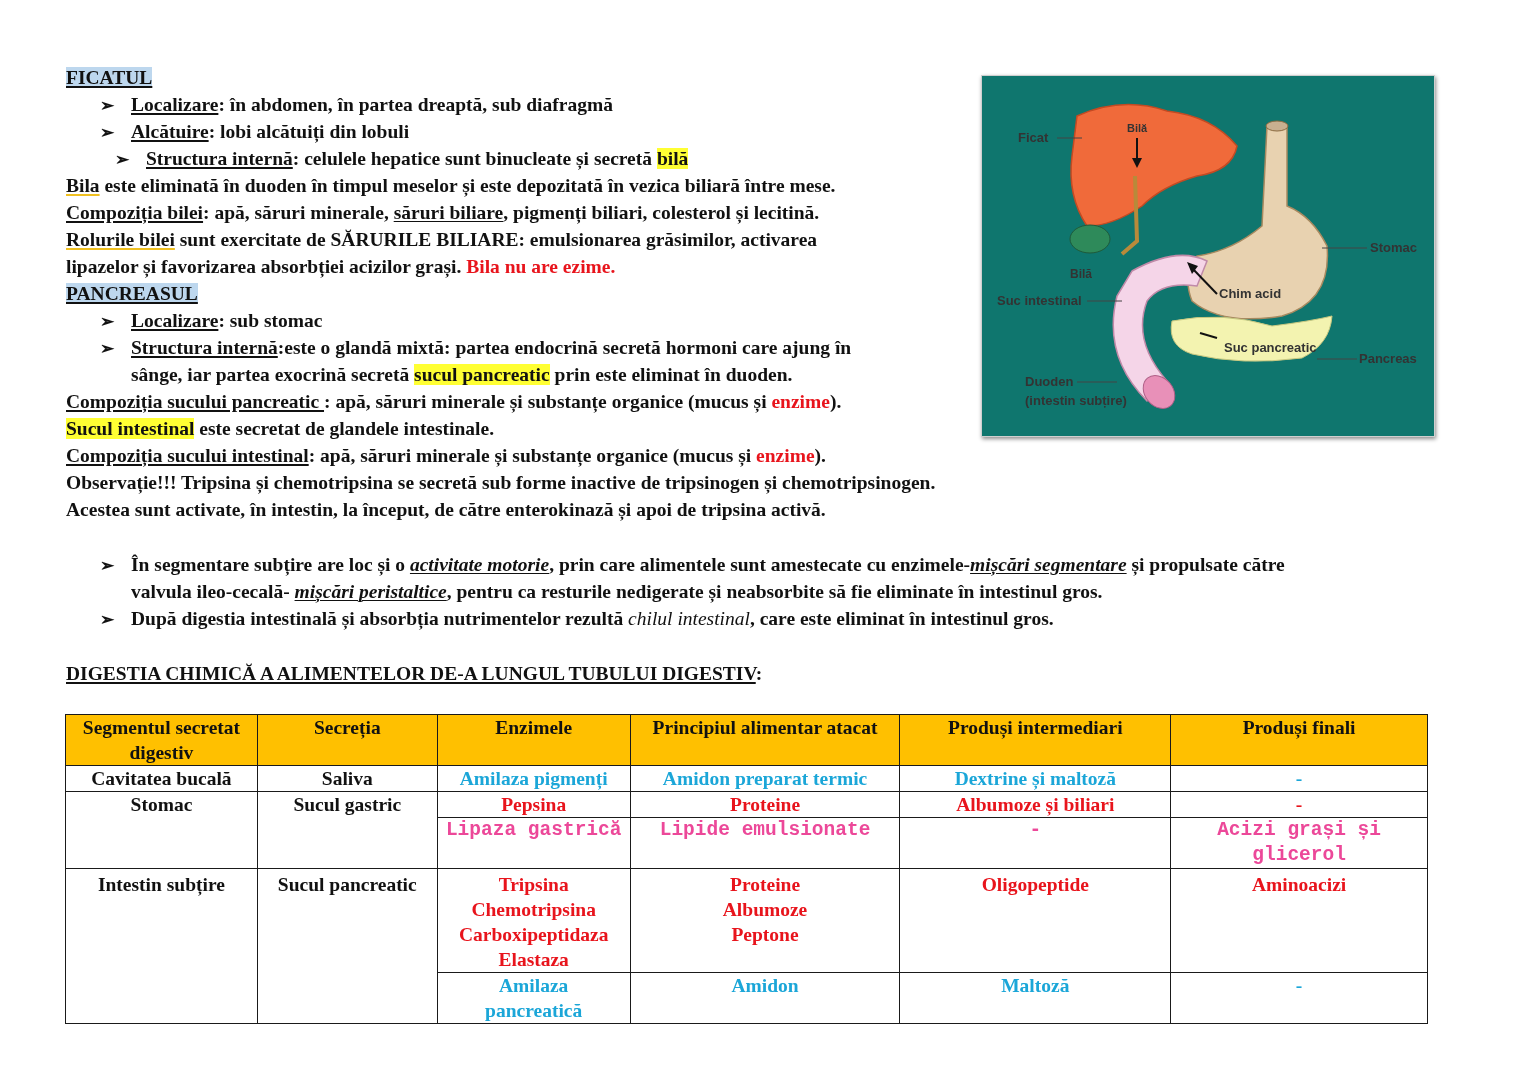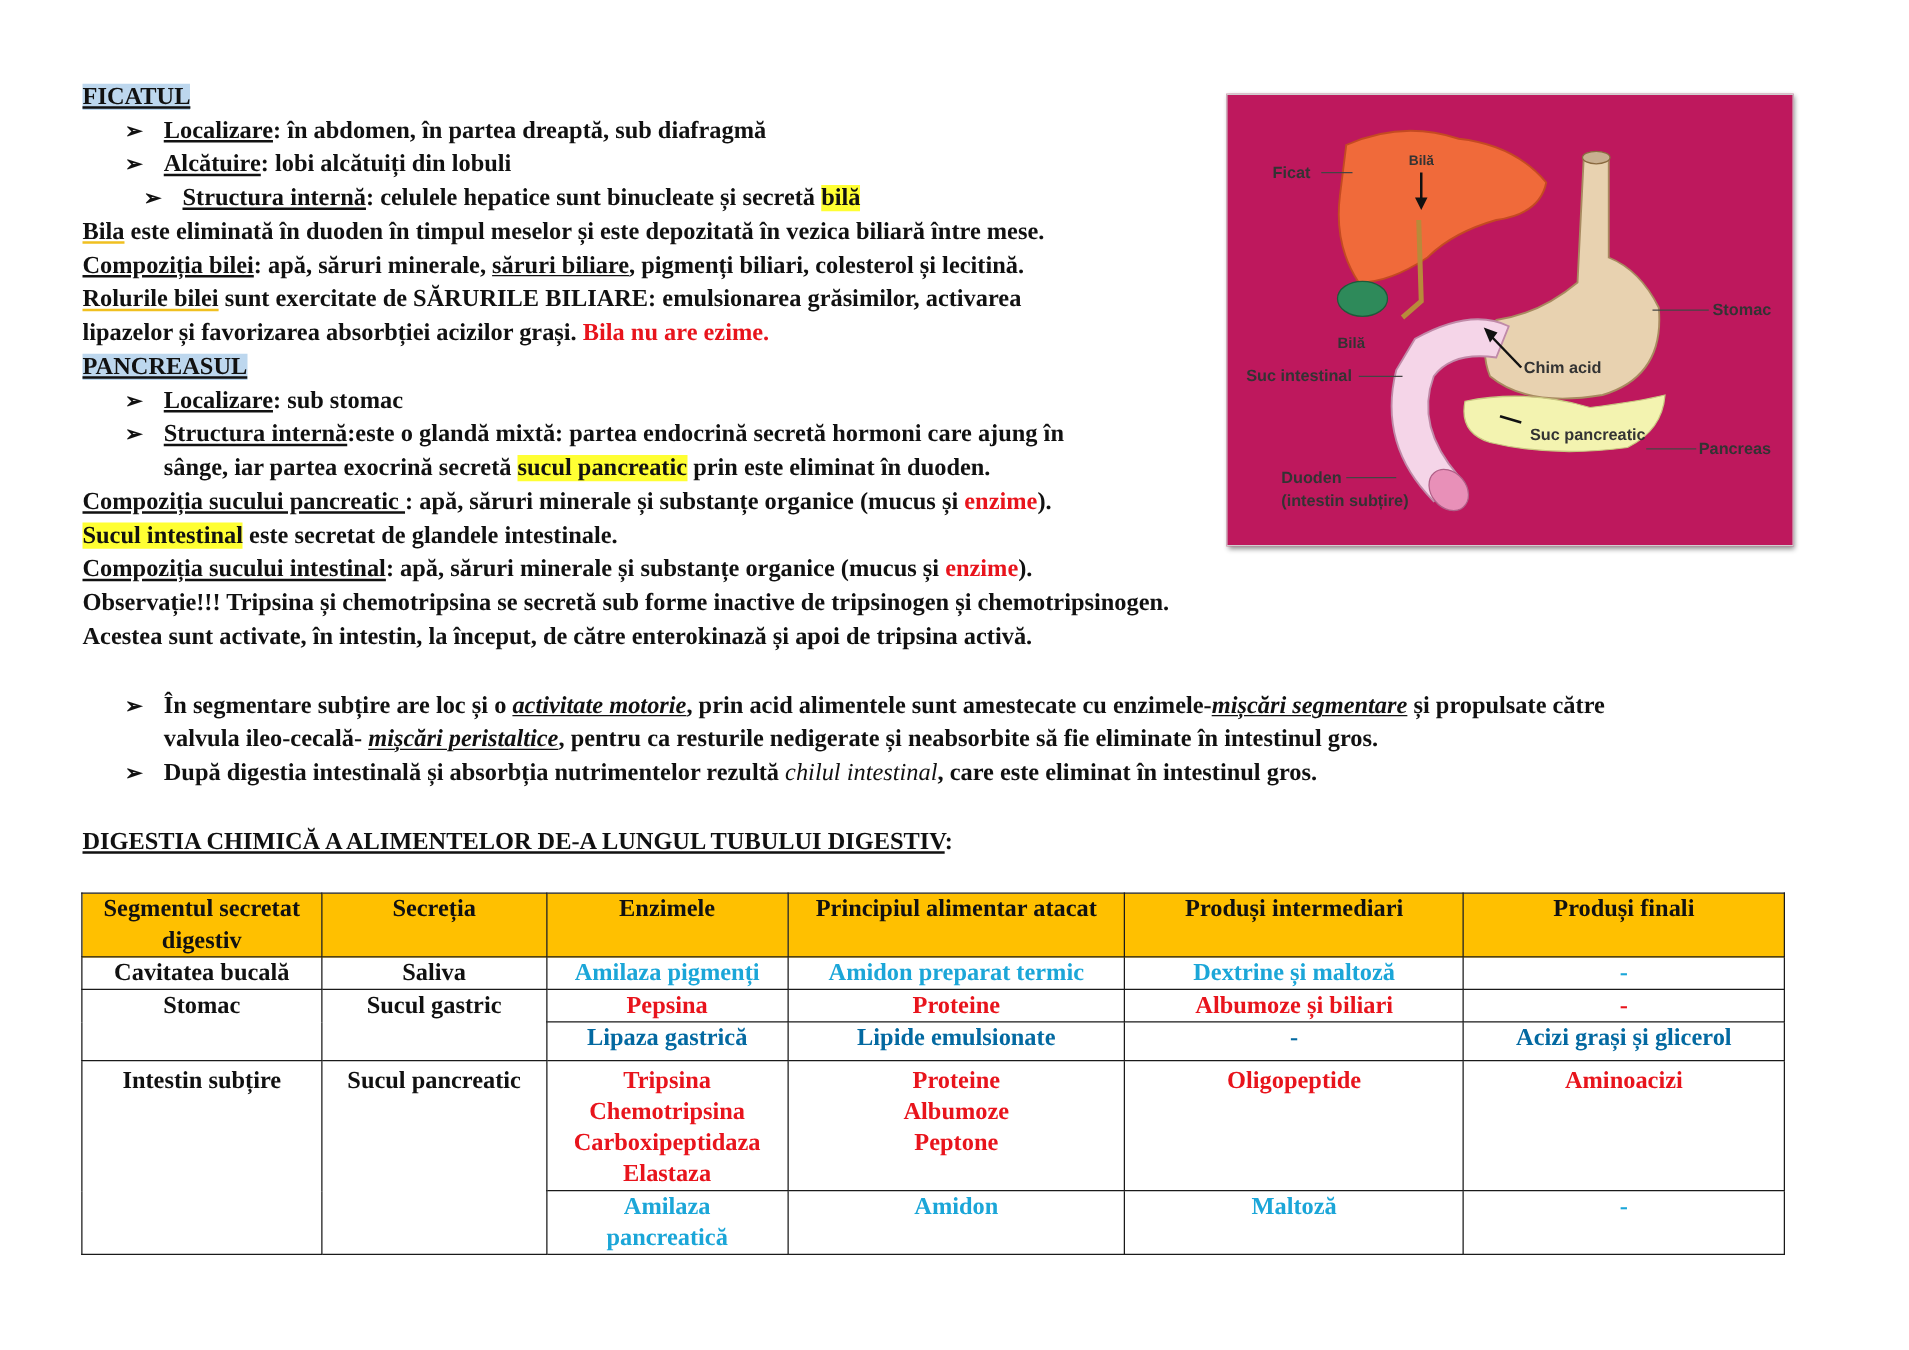--- a/index.html
+++ b/index.html
@@ -14,36 +14,36 @@
     .ul { text-decoration: underline; text-decoration-thickness: 2px; text-underline-offset: 2px; }
     .ul-y { text-decoration: underline; text-decoration-color: #f0c020; text-decoration-thickness: 2px; text-underline-offset: 2px; }
     .hl { background: #ffff33; }
     .title-hl { background: #bdd7ee; }
     .red { color: #e8141c; }
     .it { font-style: italic; }
     .indent { left: 131px; }
 
     .figure {
       position: absolute; left: 981px; top: 75px; width: 452px; height: 360px;
-      background: #be185d; box-shadow: 1px 2px 4px rgba(0,0,0,0.45); border: 1px solid #cfcfcf;
+      background: #0f766e; box-shadow: 1px 2px 4px rgba(0,0,0,0.45); border: 1px solid #cfcfcf;
     }
     .figure svg { width: 100%; height: 100%; }
     .fig-label { font-family: "Liberation Sans", sans-serif; font-size: 13px; fill: #333; font-weight: bold; }
 
     .section-title { position: absolute; left: 66px; top: 660px; line-height: 27px; }
 
     table.dig {
       position: absolute; left: 65px; top: 714px; width: 1363px;
       border-collapse: collapse; font-size: 19.5px; text-align: center;
     }
     table.dig th, table.dig td { border: 1.5px solid #1a1a1a; padding: 0 4px; vertical-align: top; line-height: 25px; }
     table.dig th { background: #ffc000; font-weight: bold; }
     .c-blue { color: #1ba6d8; }
     .c-red { color: #e8141c; }
-    .c-green { color: #0369a1; }
+    .c-green { color: #ec4899; font-family: Liberation Mono, monospace; }
     .c-black { color: #111; }
   </style>
 </head>
 <body>
 
 <div class="line" style="top:64px;">
   <span class="ul title-hl">FICATUL</span>
 </div>
 <div class="line bul" style="top:91px;">
   <span class="arrow">➢</span><span class="ul">Localizare</span><span>: în abdomen, în partea dreaptă, sub diafragmă</span>
@@ -85,21 +85,21 @@
 <div class="line" style="top:415px;">
   <span class="hl">Sucul intestinal</span><span> este secretat de glandele intestinale.</span>
 </div>
 <div class="line" style="top:442px;">
   <span class="ul">Compoziția sucului intestinal</span><span>: apă, săruri minerale și substanțe organice (mucus și </span><span class="red">enzime</span><span>).</span>
 </div>
 <div class="line" style="top:469px;">Observație!!! Tripsina și chemotripsina se secretă sub forme inactive de tripsinogen și chemotripsinogen.</div>
 <div class="line" style="top:496px;">Acestea sunt activate, în intestin, la început, de către enterokinază și apoi de tripsina activă.</div>
 
 <div class="line bul" style="top:551px;">
-  <span class="arrow">➢</span><span>În segmentare subțire are loc și o </span><span class="it ul" style="text-decoration-thickness:1px;">activitate motorie</span><span>, prin acid alimentele sunt amestecate cu enzimele-</span><span class="it ul" style="text-decoration-thickness:1px;">mișcări segmentare</span><span> și propulsate către</span>
+  <span class="arrow">➢</span><span>În segmentare subțire are loc și o </span><span class="it ul" style="text-decoration-thickness:1px;">activitate motorie</span><span>, prin care alimentele sunt amestecate cu enzimele-</span><span class="it ul" style="text-decoration-thickness:1px;">mișcări segmentare</span><span> și propulsate către</span>
 </div>
 <div class="line indent" style="top:578px;">
   <span>valvula ileo-cecală- </span><span class="it ul" style="text-decoration-thickness:1px;">mișcări peristaltice</span><span>, pentru ca resturile nedigerate și neabsorbite să fie eliminate în intestinul gros.</span>
 </div>
 <div class="line bul" style="top:605px;">
   <span class="arrow">➢</span><span>După digestia intestinală și absorbția nutrimentelor rezultă </span><span class="it" style="font-weight:normal;font-style:italic;">chilul intestinal</span><span>, care este eliminat în intestinul gros.</span>
 </div>
 
 <div class="figure">
   <svg viewBox="0 0 452 360" xmlns="http://www.w3.org/2000/svg">

